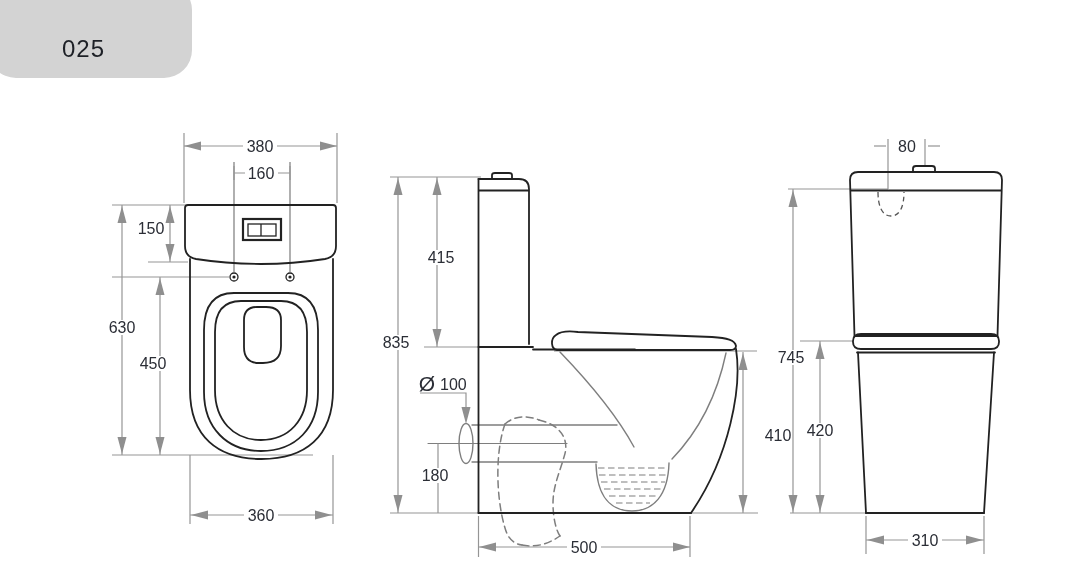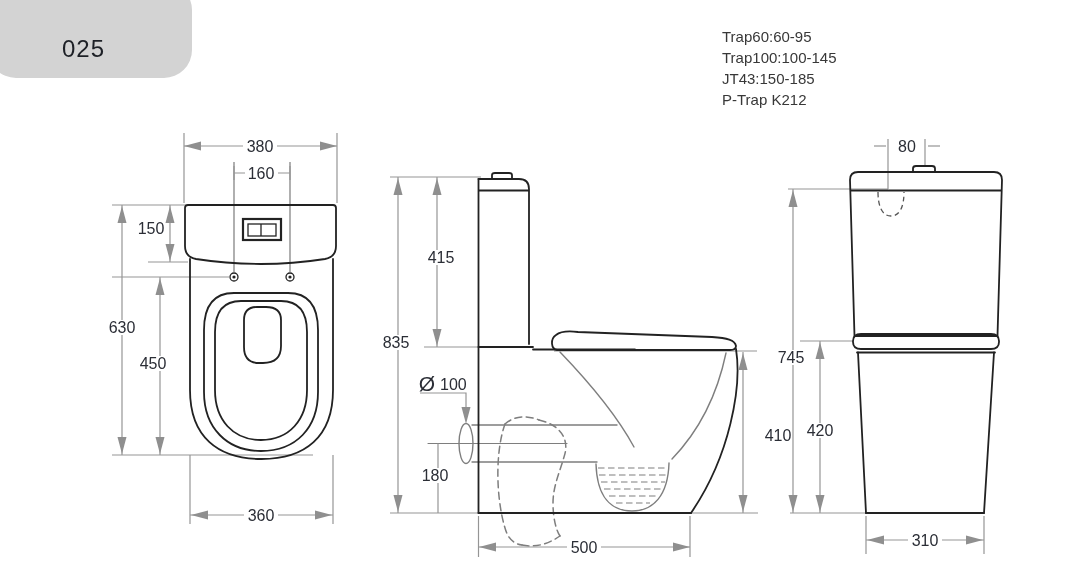--- a/index.html
+++ b/index.html
@@ -28,26 +28,20 @@
   .bg{fill:#ffffff;stroke:none;}
 </style>
 </head>
 <body>
 
 <div class="stage">
 
   <div class="tab"></div>
   <div class="tab-label">025</div>
 
-  <div class="specs">
-    <div>Trap60:60-95</div>
-    <div>Trap100:100-145</div>
-    <div>JT43:150-185</div>
-    <div>P-Trap K212</div>
-  </div>
 
   <svg width="1074" height="583" viewBox="0 0 1074 583">
 
     <g>
 
       <g>
         <line class="d" x1="184" y1="133" x2="184" y2="203"></line>
         <line class="d" x1="337" y1="133" x2="337" y2="203"></line>
         <line class="d2" x1="234" y1="162" x2="234" y2="272"></line>
         <line class="d2" x1="290" y1="162" x2="290" y2="272"></line>

